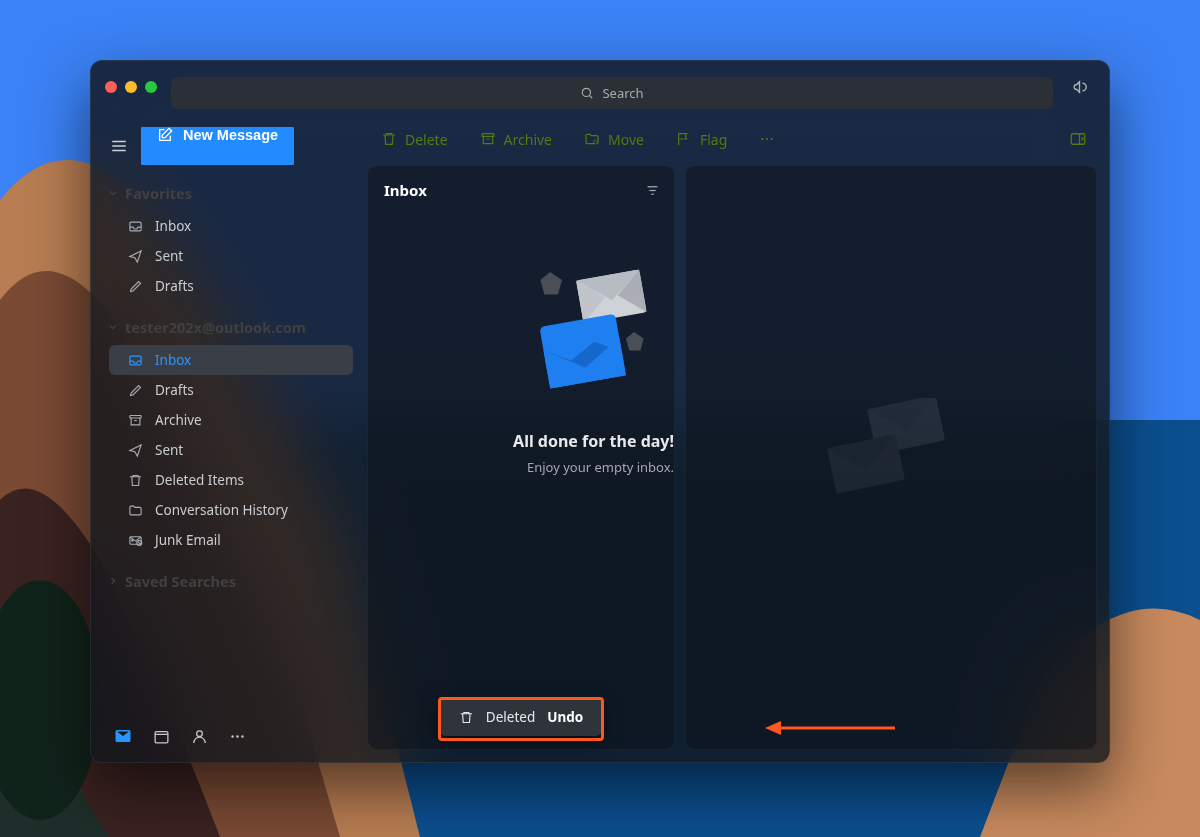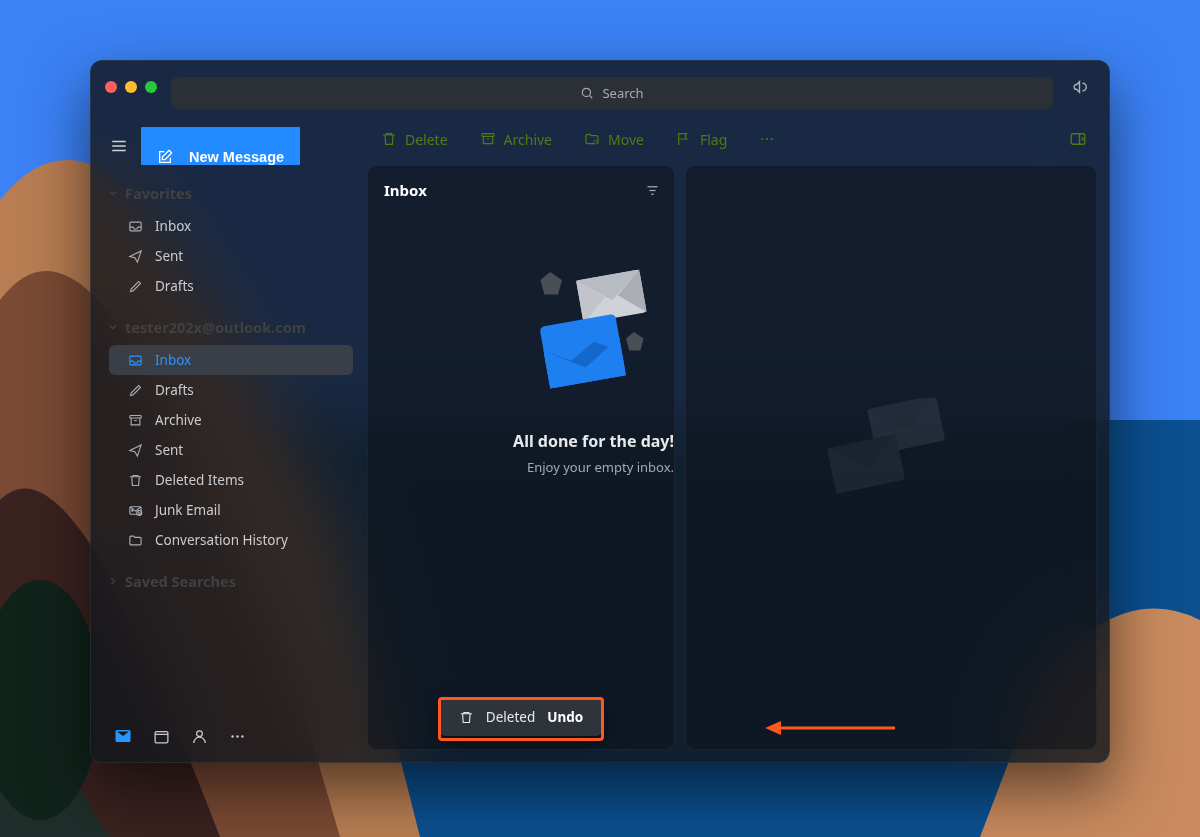--- a/index.html
+++ b/index.html
@@ -35,21 +35,21 @@
 
 .content { flex:1; display:flex; min-height:0; }
 .sidebar {
   width:270px; padding:10px 8px 0 8px; display:flex; flex-direction:column;
   position:relative;
 }
 .side-top{ display:flex; align-items:center; gap:10px; padding:4px 4px 12px 8px;}
 .menubtn { width:24px;height:24px; display:flex;align-items:center;justify-content:center;color:#d0d3d8;}
 .newmsg {
   background:#228bff; color:#fff; border:none; height:38px; padding:0 16px;
-  border-radius:1px; font-size:14.5px; font-weight:600; display:flex; align-items:flex-end; gap:16px;
+  border-radius:1px; font-size:14.5px; font-weight:600; display:flex; align-items:flex-start; gap:10px;
 }
 .section-hdr {
   display:flex; align-items:center; gap:6px; color:#404040; font-weight:700;
   font-size:14.5px; padding:6px 8px; cursor:pointer;
 }
 .folder-list{ padding:2px 0 10px 10px; }
 .folder{
   display:flex; align-items:center; gap:12px; color:#c9ccd1; font-size:13.5px;
   padding:6px 10px 6px 18px; border-radius:6px; cursor:pointer;
 }
@@ -240,36 +240,36 @@
             <span class="ic">
               <svg width="15" height="15" viewBox="0 0 24 24" fill="none" stroke="currentColor" stroke-width="1.8">
                 <path d="M3 6h18M8 6V4h8v2M6 6l1 14h10l1-14"></path>
               </svg>
             </span>
             <span>Deleted Items</span>
           </div>
           <div class="folder">
             <span class="ic">
               <svg width="15" height="15" viewBox="0 0 24 24" fill="none" stroke="currentColor" stroke-width="1.8">
+                <path d="M3 7a2 2 0 0 1 2-2h4l2 2h8a2 2 0 0 1 2 2v8a2 2 0 0 1-2 2H5a2 2 0 0 1-2-2V7z"></path>
+              </svg>
+            </span>
+            <span>Conversation History</span>
+          </div>
+          <div class="folder">
+            <span class="ic">
+              <svg width="15" height="15" viewBox="0 0 24 24" fill="none" stroke="currentColor" stroke-width="1.8">
                 <rect x="3" y="6" width="18" height="12" rx="2"></rect>
                 <circle cx="7" cy="12" r="1" fill="currentColor"></circle>
                 <path d="M3 6l9 7 9-7"></path>
                 <circle cx="18" cy="16" r="4"></circle>
                 <line x1="15" y1="13" x2="21" y2="19"></line>
               </svg>
             </span>
             <span>Junk Email</span>
-          </div>
-          <div class="folder">
-            <span class="ic">
-              <svg width="15" height="15" viewBox="0 0 24 24" fill="none" stroke="currentColor" stroke-width="1.8">
-                <path d="M3 7a2 2 0 0 1 2-2h4l2 2h8a2 2 0 0 1 2 2v8a2 2 0 0 1-2 2H5a2 2 0 0 1-2-2V7z"></path>
-              </svg>
-            </span>
-            <span>Conversation History</span>
           </div>
         </div>
 
       <div class="section-hdr">
         <svg width="12" height="12" viewBox="0 0 24 24" fill="none" stroke="currentColor" stroke-width="2.5">
             <polyline points="9 18 15 12 9 6"></polyline>
           </svg>
         <span>Saved Searches</span>
       </div>
 

